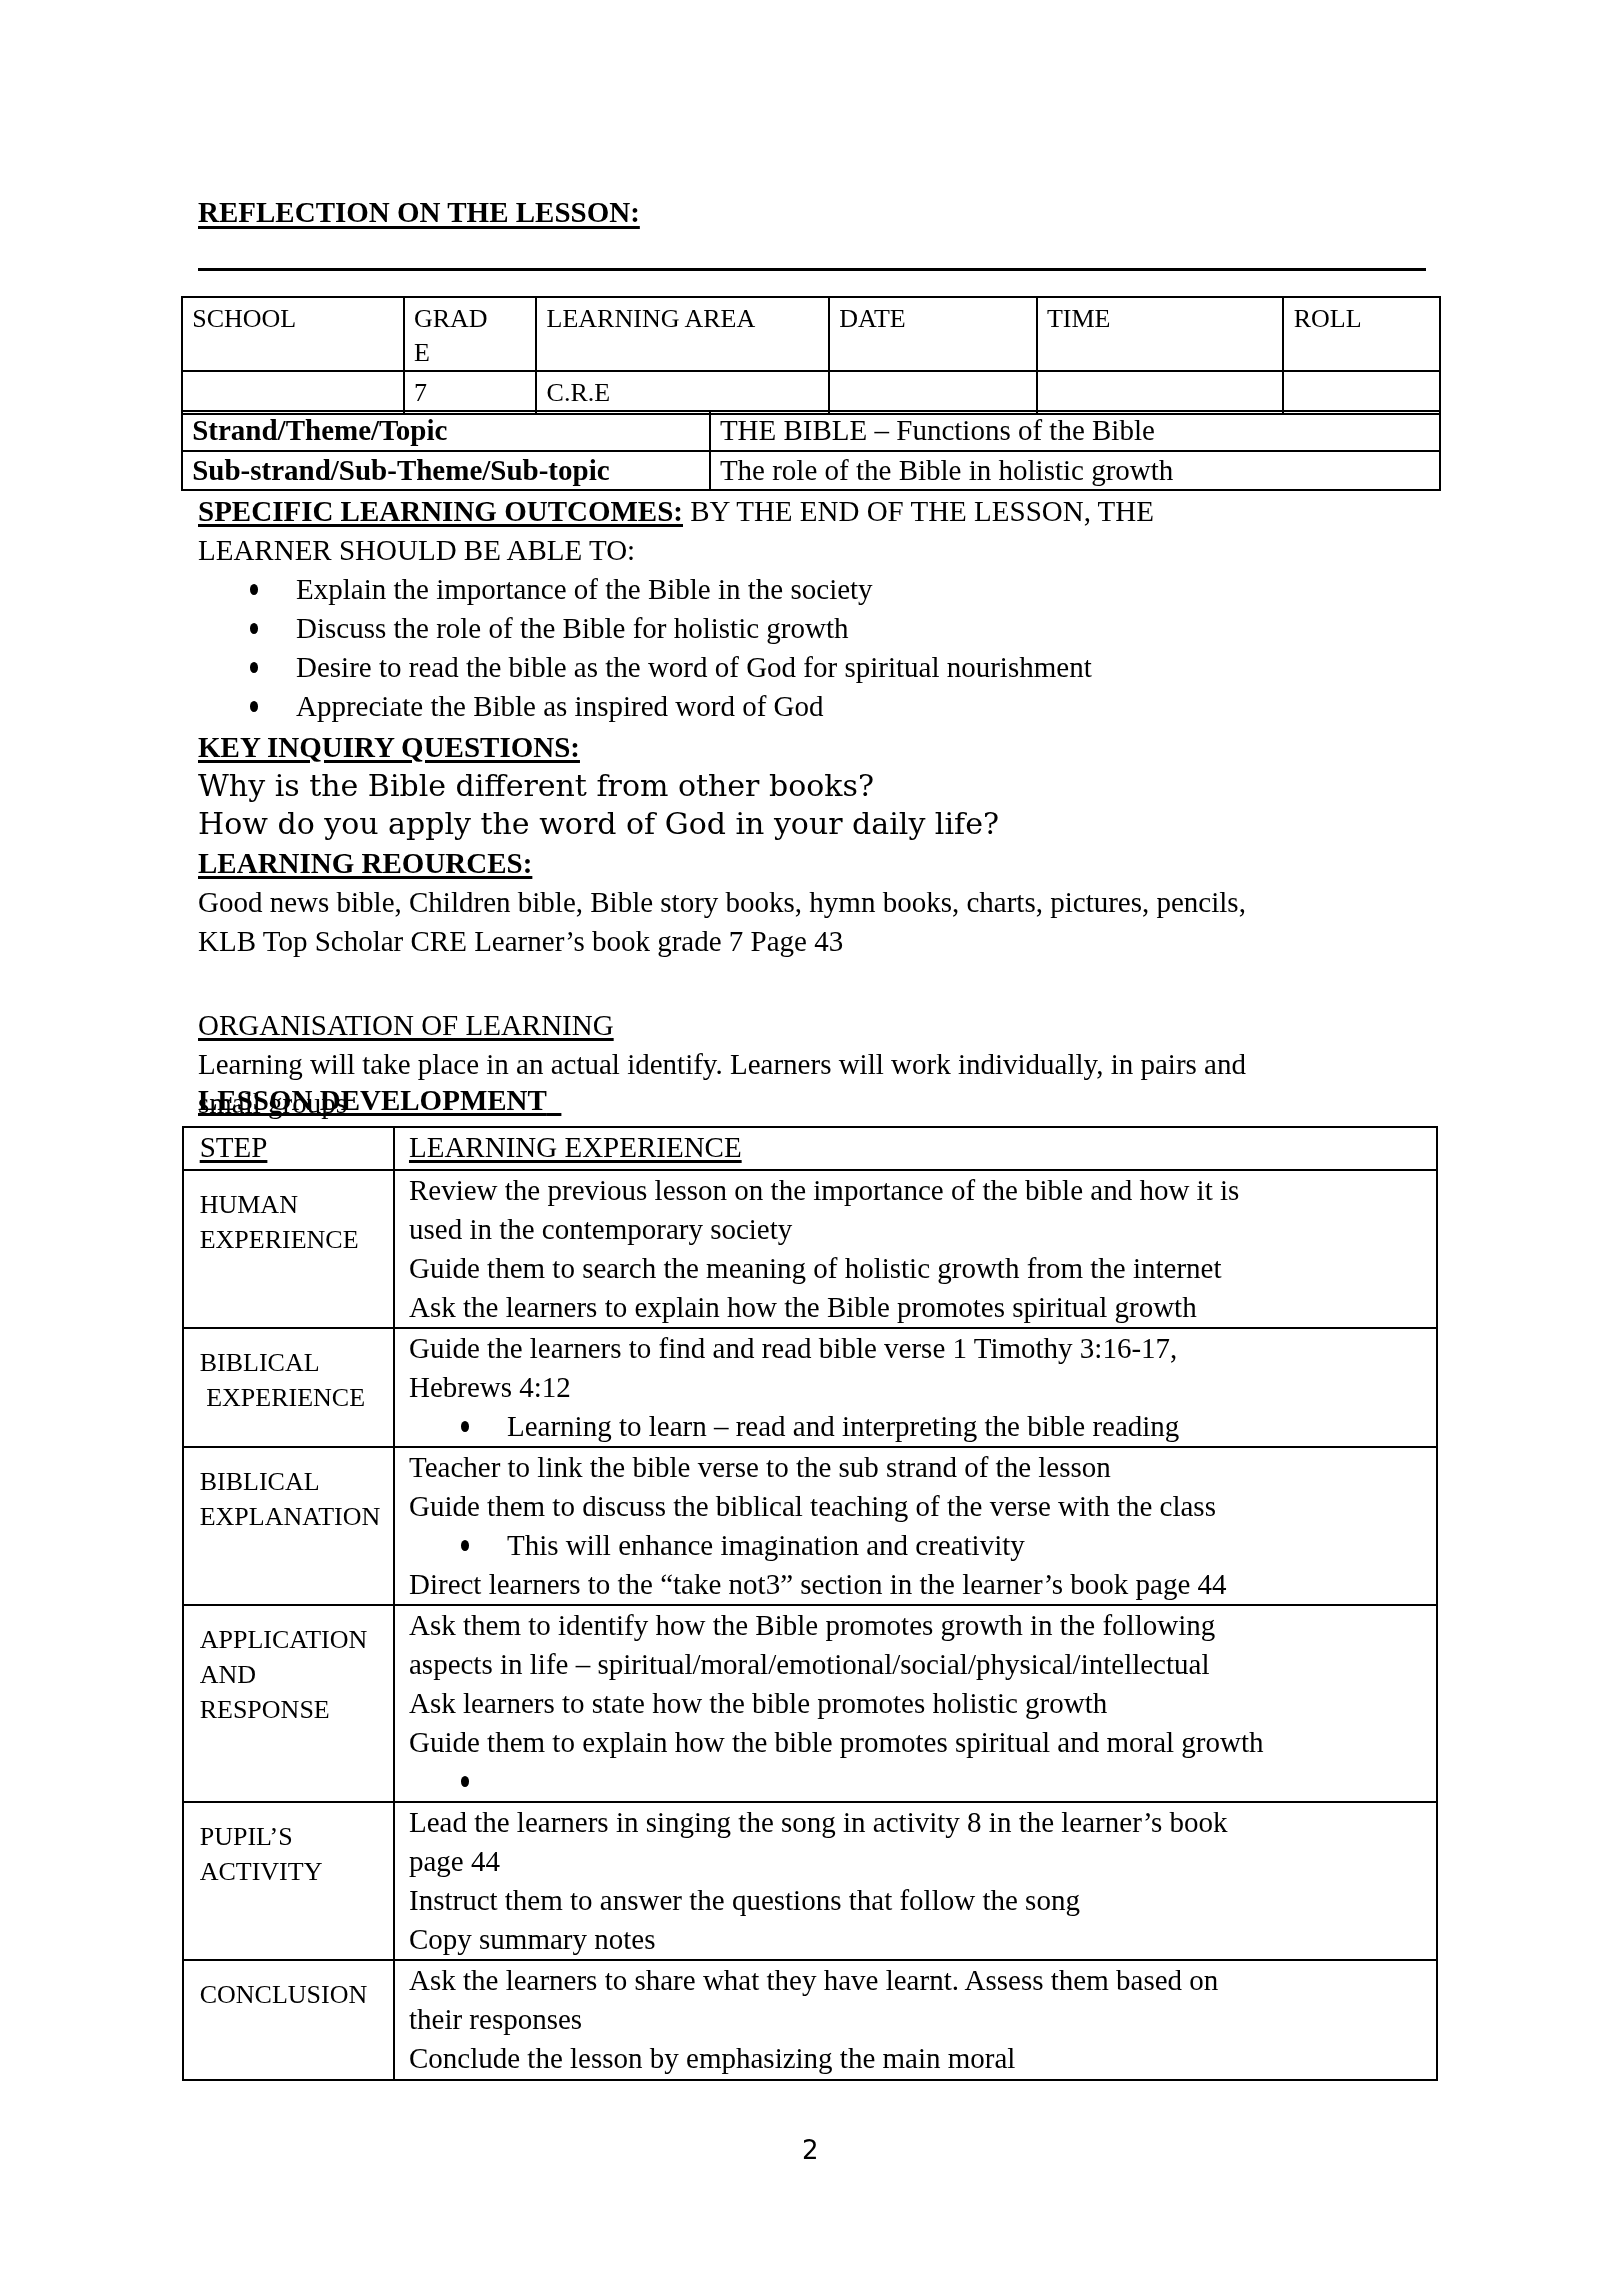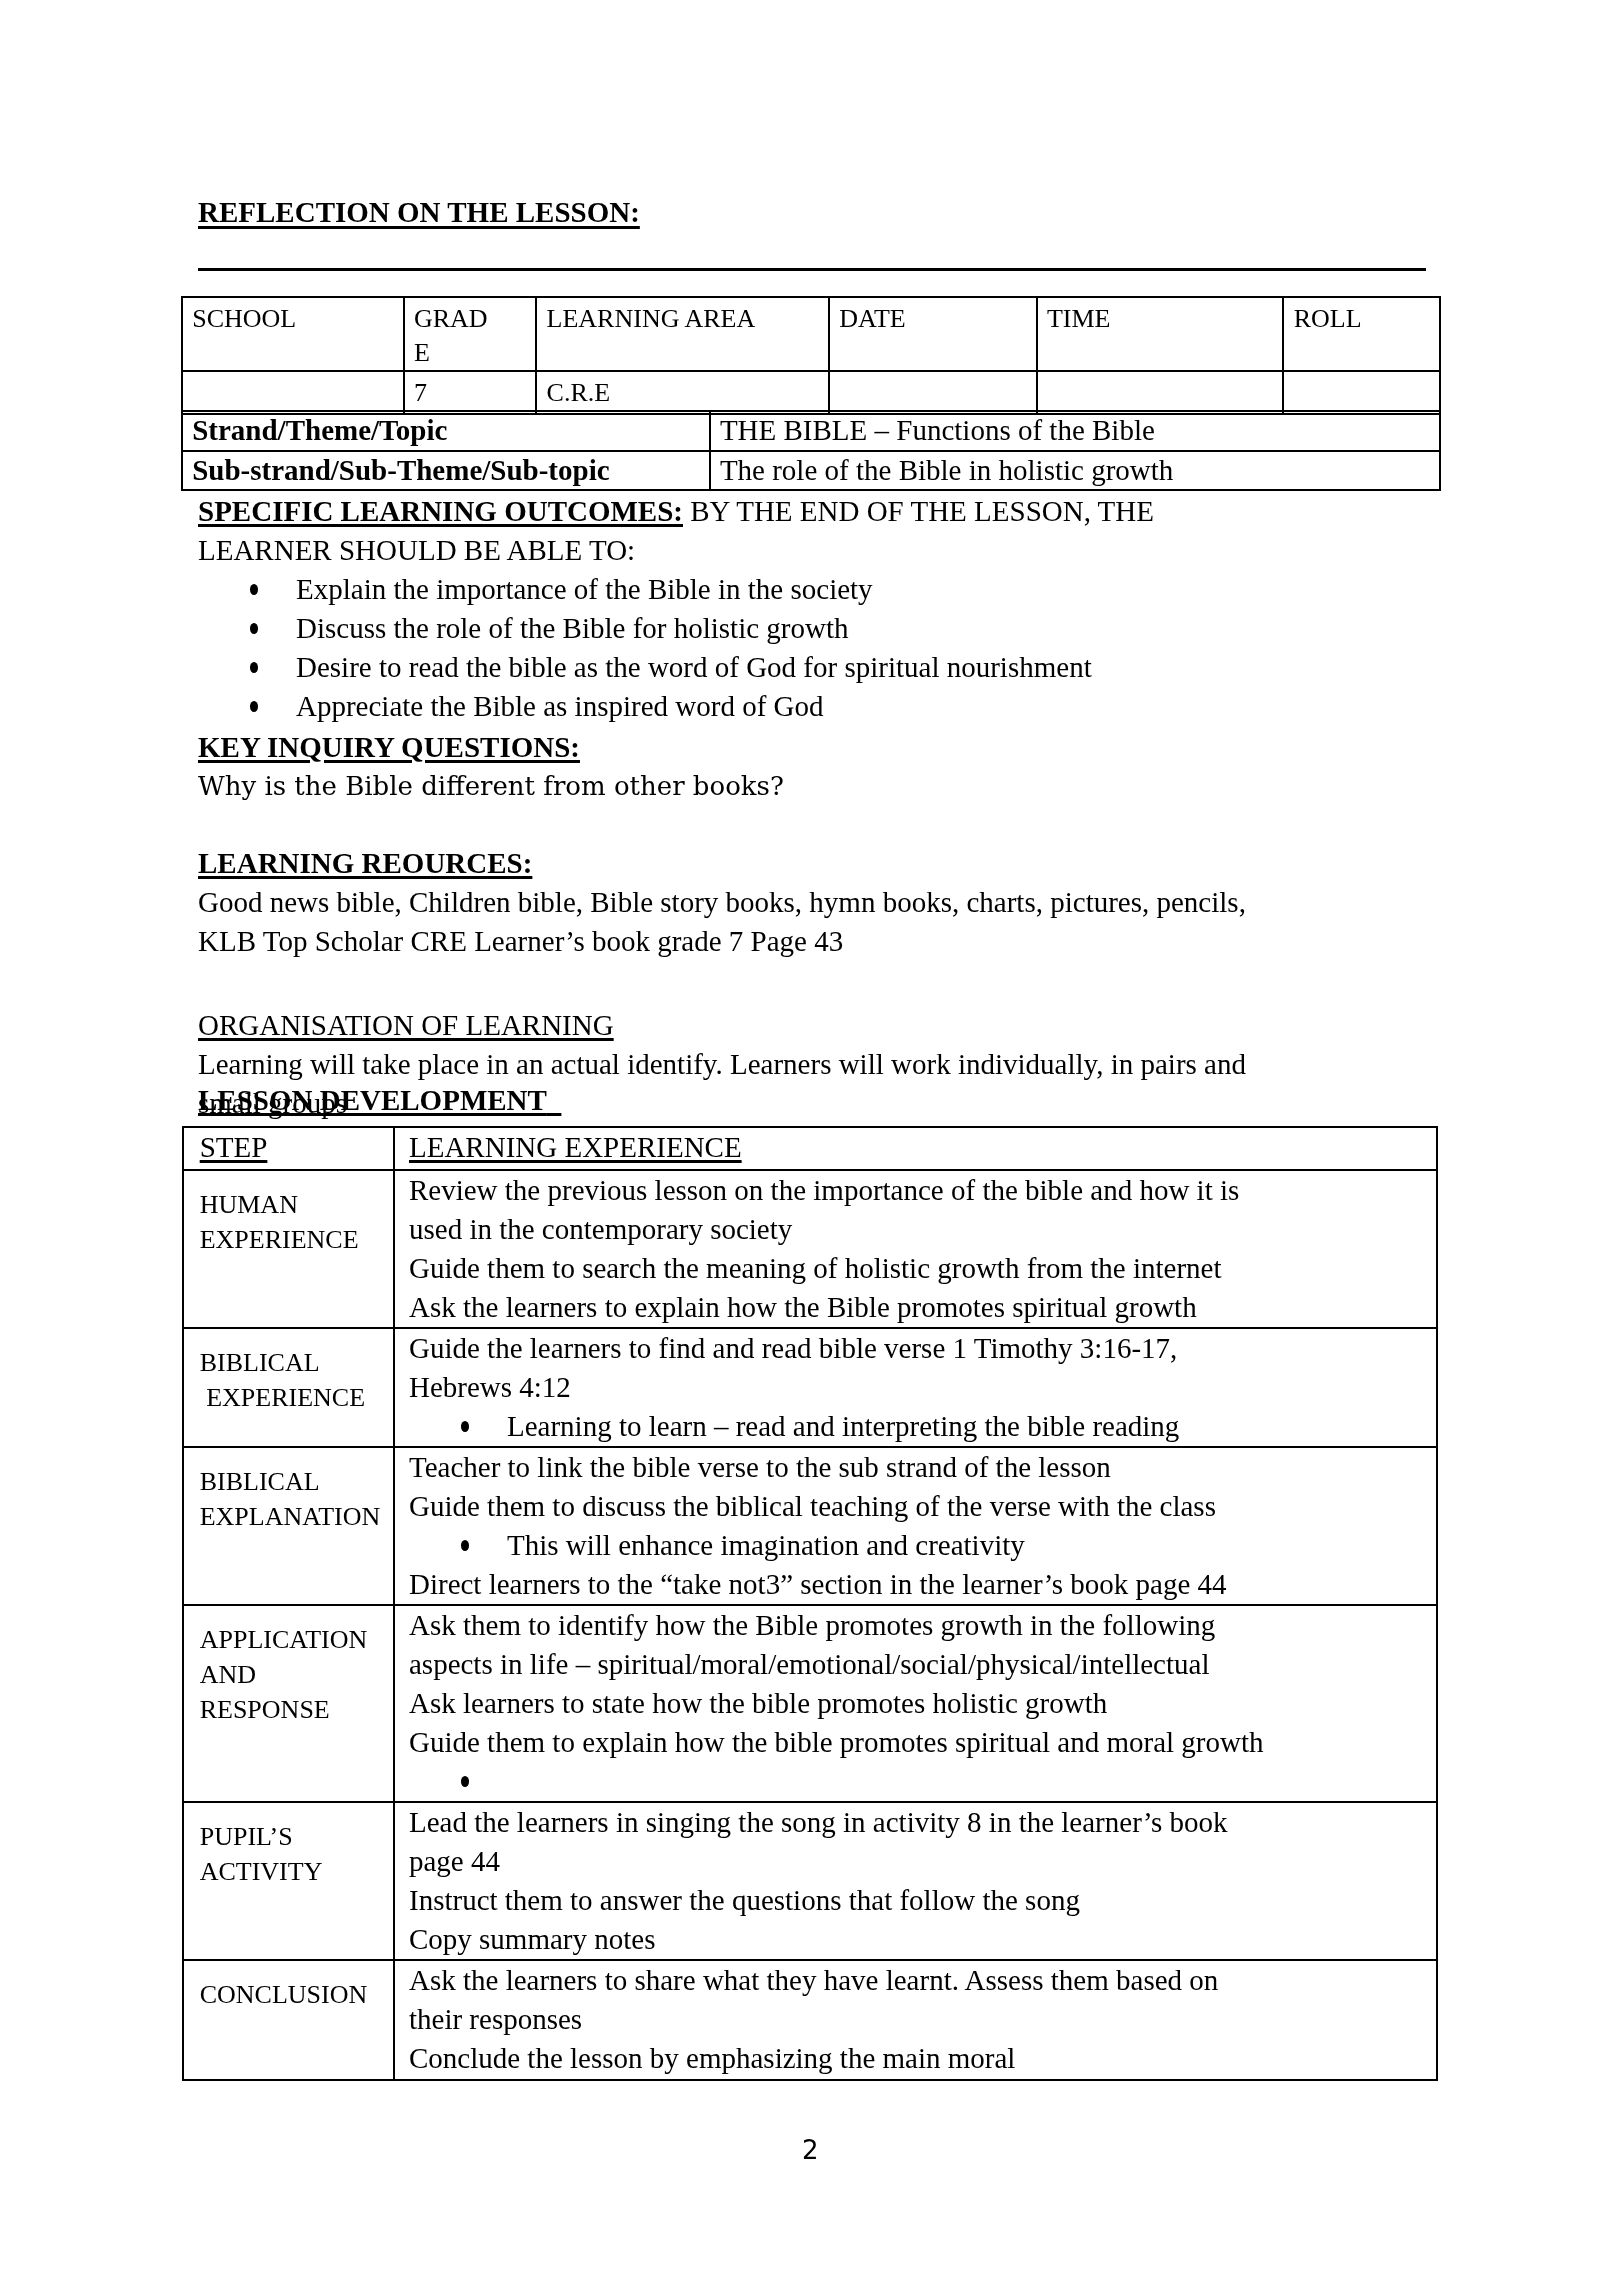--- a/index.html
+++ b/index.html
@@ -29,21 +29,21 @@
   .body-text { left: 198px; font-size: 29px; line-height: 39px; width: 1243px; }
   .heading-u {
     font-weight: bold; text-decoration: underline; text-decoration-thickness: 2.6px; text-underline-offset: 3.3px;
   }
   .plain-u { text-decoration: underline; text-decoration-thickness: 2.6px; text-underline-offset: 3.3px; }
   ul.bullets { margin: 0; padding: 0; list-style: none; }
   ul.bullets li { position: relative; padding-left: 98px; }
   ul.bullets li .dot {
     position: absolute; left: 52px; top: 14.4px; width: 7.9px; height: 10.5px; border-radius: 50%; background: #000;
   }
-  .kiq { font-family: "DejaVu Serif", serif; font-size: 26px; line-height: 38px; }
+  .kiq { font-family: "DejaVu Serif", serif; font-size: 30px; line-height: 38px; }
 
   .ld { left: 182px; top: 1126px; width: 1256px; font-size: 29px; border-radius: 25px; }
   .ld td { line-height: 39px; padding: 0 7.9px 0 14.4px; }
   .ld td.step { width: 185px; font-size: 26px; line-height: 35px; padding-left: 15.7px; padding-top: 16px; }
   .ld .hrow td { height: 41px; }
   .ld .u { text-decoration: underline; text-decoration-thickness: 2.6px; text-underline-offset: 3.3px; }
   .ld .sub { position: relative; padding-left: 98px; }
   .ld .sub .dot { position: absolute; left: 52px; top: 14.4px; width: 7.9px; height: 10.5px; border-radius: 50%; background: #000; }
   .ld .empty-bullet { position: relative; height: 39px; }
   .ld .empty-bullet .dot { position: absolute; left: 52px; top: 14.4px; width: 7.9px; height: 10.5px; border-radius: 50%; background: #000; }
@@ -99,20 +99,21 @@
       <li><span class="dot"></span><span>Explain the importance of the Bible in the society</span></li>
       <li><span class="dot"></span><span>Discuss the role of the Bible for holistic growth</span></li>
       <li><span class="dot"></span><span>Desire to read the bible as the word of God for spiritual nourishment</span></li>
       <li><span class="dot"></span><span>Appreciate the Bible as inspired word of God</span></li>
     </ul>
   </div>
 
   <div class="abs body-text" style="top:728px;">
     <div class="heading-u">KEY INQUIRY QUESTIONS:</div>
     <div class="kiq">Why is the Bible different from other books?</div>
+    <div class="kiq">How do you apply the word of God in your daily life?</div>
   </div>
 
   <div class="abs body-text" style="top:844px;">
     <div class="heading-u">LEARNING REOURCES:</div>
     <div>Good news bible, Children bible, Bible story books, hymn books, charts, pictures, pencils,</div>
     <div>KLB Top Scholar CRE Learner’s book grade 7 Page 43</div>
   </div>
 
   <div class="abs body-text" style="top:963px;margin-top:43px;">
     <div class="plain-u">ORGANISATION OF LEARNING</div>

